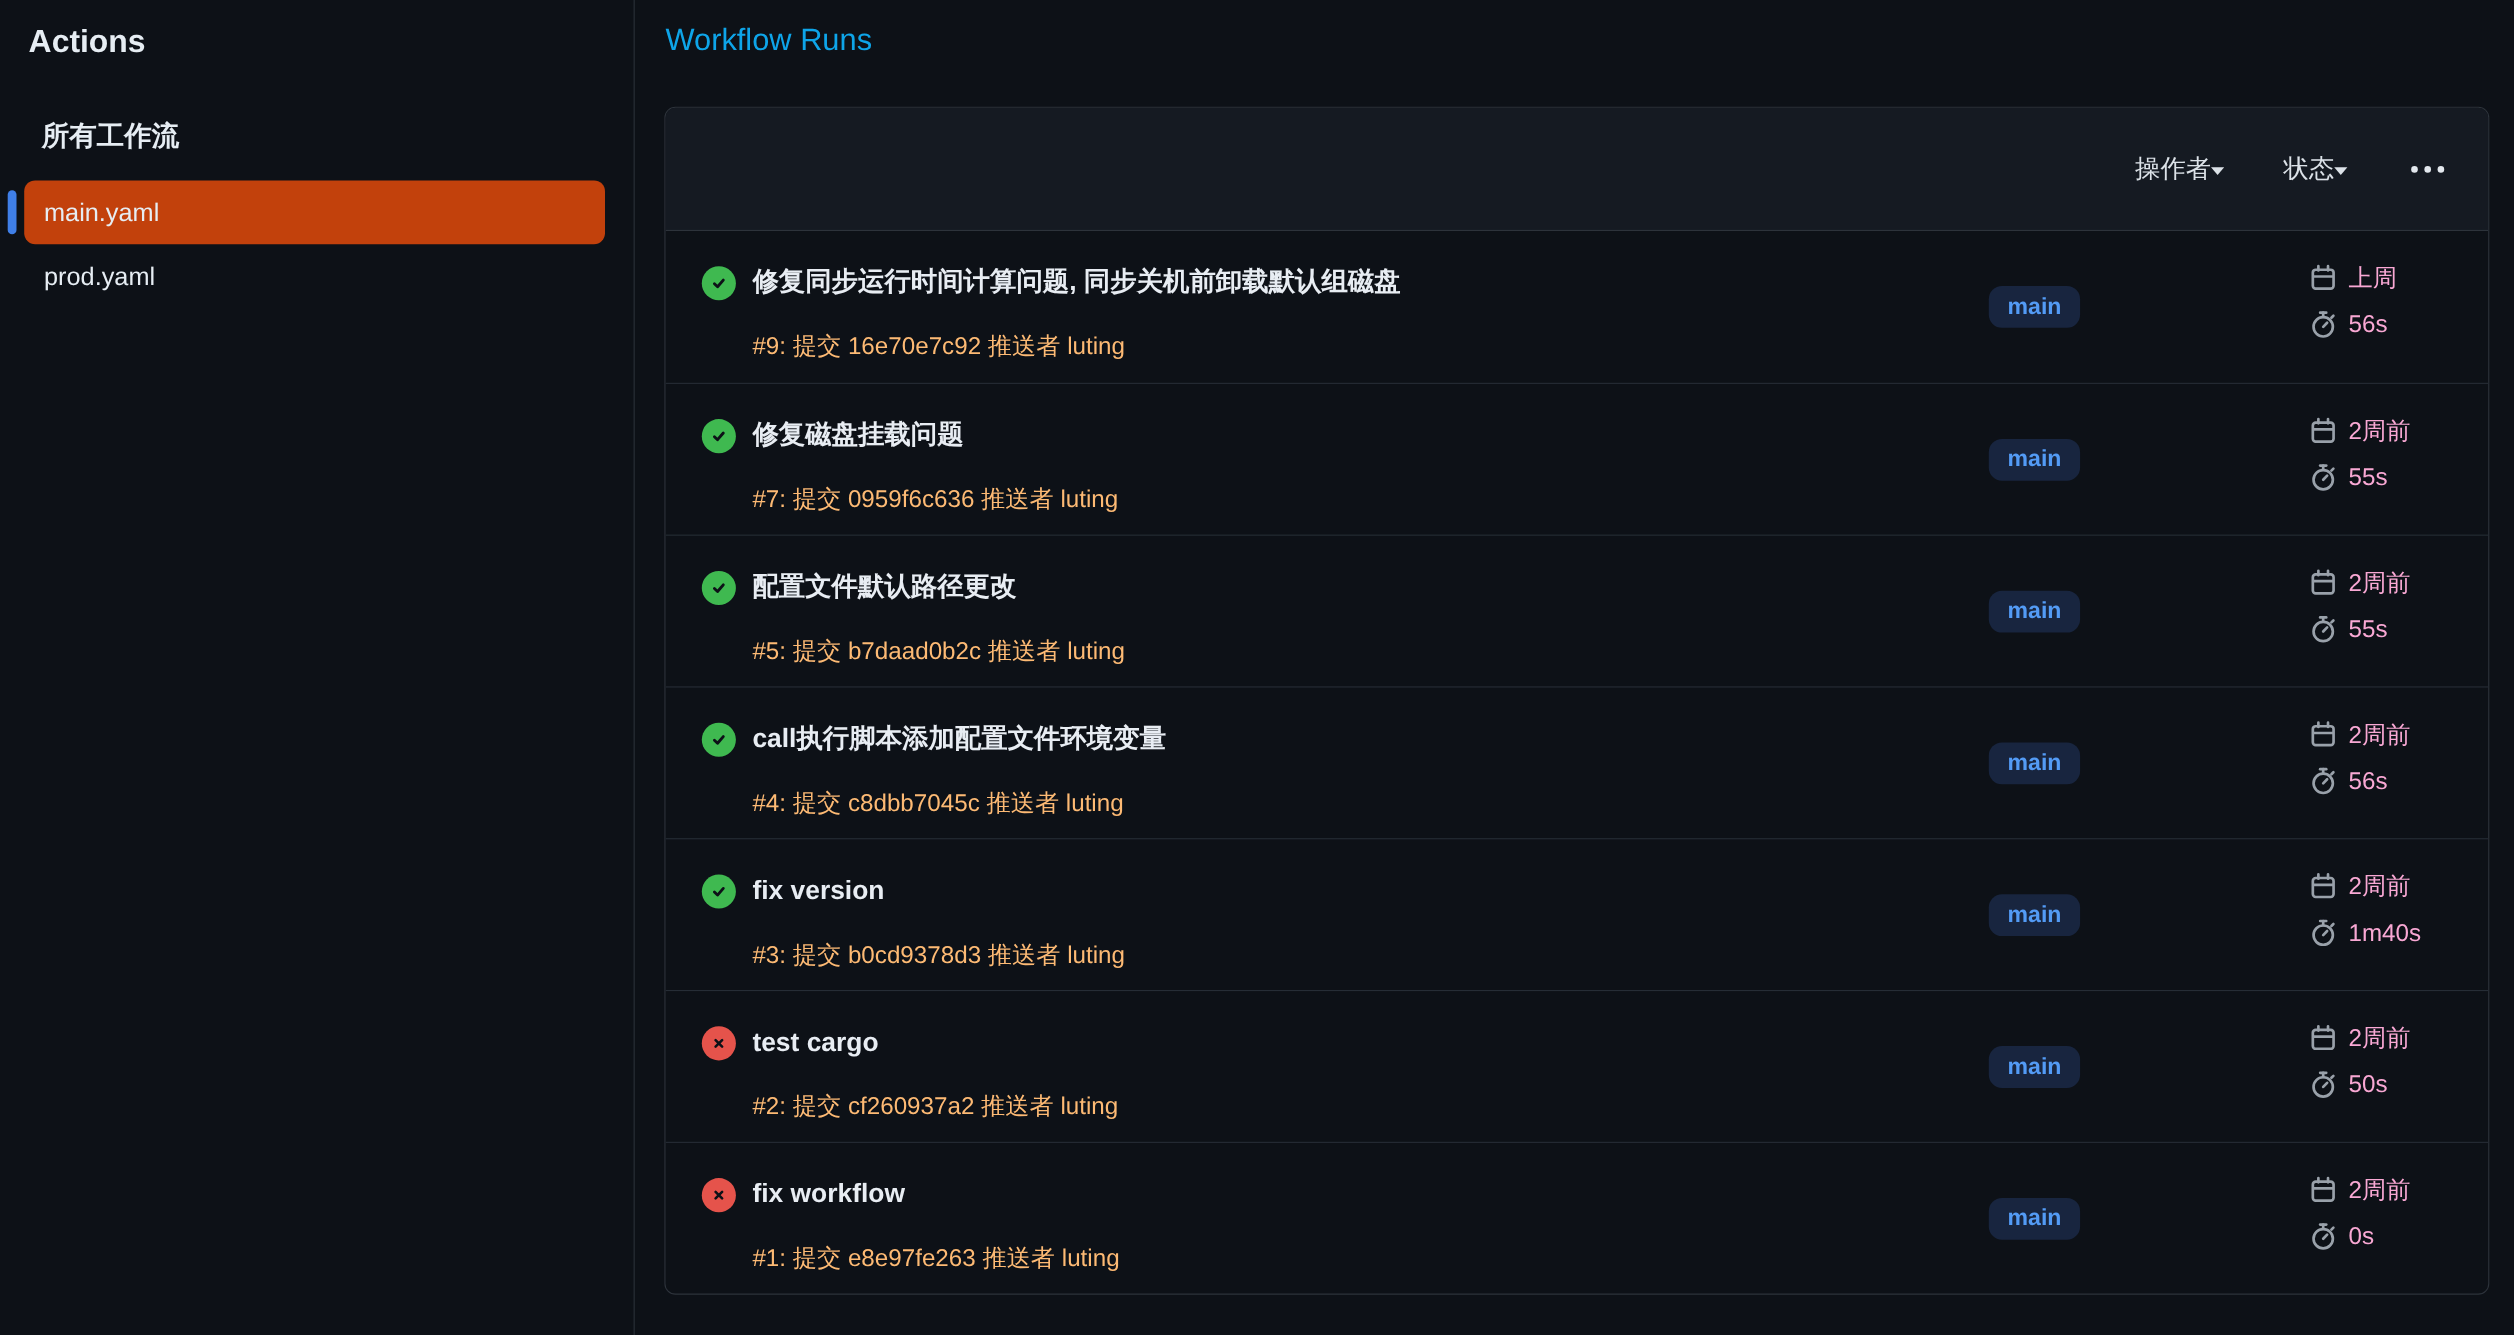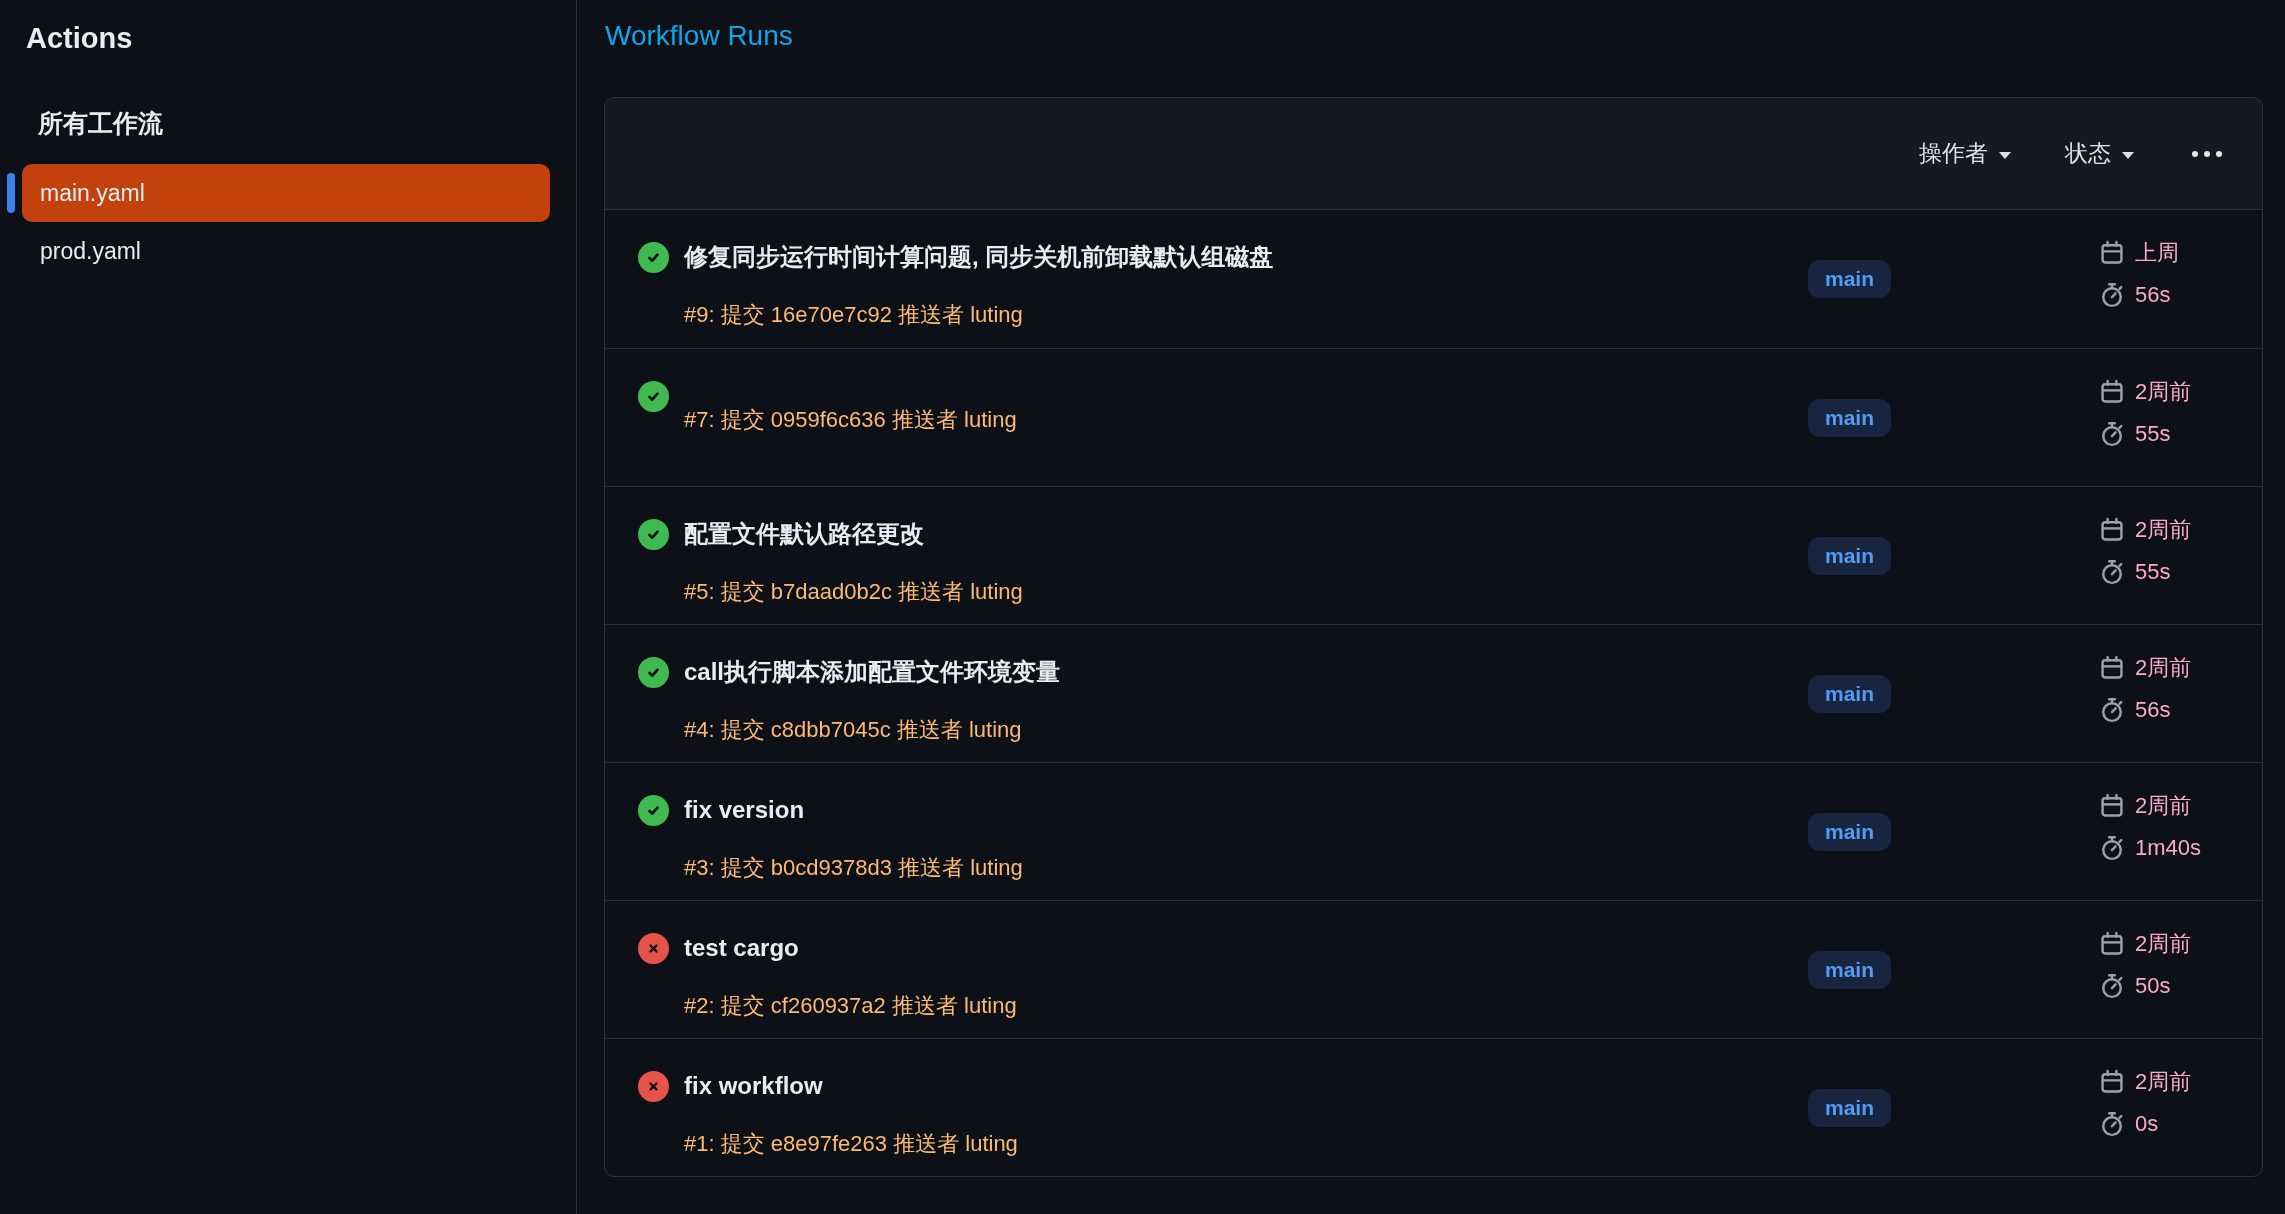--- a/index.html
+++ b/index.html
@@ -59,21 +59,21 @@
     background: transparent;
   }
   .panel-header {
     height: 112px;
     background: #151a22;
     border-bottom: 1px solid #2d333b;
     display: flex; align-items: center; justify-content: flex-end;
     padding-right: 36px; gap: 54px;
   }
   .filter-btn {
-    display: flex; align-items: center; gap: 11px;
+    display: flex; align-items: center; 
     font-size: 23px; color: #dce2e8; font-weight: 500;
     background: none; border: none; cursor: pointer;
     font-family: inherit;
   }
   .caret {
     width: 0; height: 0;
     border-left: 6px solid transparent;
     border-right: 6px solid transparent;
     border-top: 7px solid #dce2e8;
     margin-top: 3px;
@@ -210,20 +210,21 @@
 
   <div class="run-row success">
     <div class="run-left">
       <span class="status-icon status-success">
         <svg width="19" height="19" viewBox="0 0 16 16" fill="none">
           <path d="M4.6 8.4 L7 10.7 L11.4 5.6" stroke="#0d1117" stroke-width="2.2" stroke-linecap="round" stroke-linejoin="round"></path>
         </svg>
       </span>
 
       <div class="run-text">
+        <div class="run-title">修复磁盘挂载问题</div>
         <div class="run-subtitle">#7: 提交 0959f6c636 推送者 luting</div>
       </div>
     </div>
     <span class="branch-badge">main</span>
     <div class="run-meta">
       <div class="meta-line">
         <svg width="26" height="26" viewBox="0 0 16 16" fill="none">
           <rect x="2.2" y="3.2" width="11.6" height="10.6" rx="1.6" stroke="#99a1aa" stroke-width="1.5"></rect>
           <path d="M2.4 7 H13.6" stroke="#99a1aa" stroke-width="1.5"></path>
           <path d="M5.3 1.2 V3.6 M10.7 1.2 V3.6" stroke="#99a1aa" stroke-width="1.5" stroke-linecap="round"></path>

